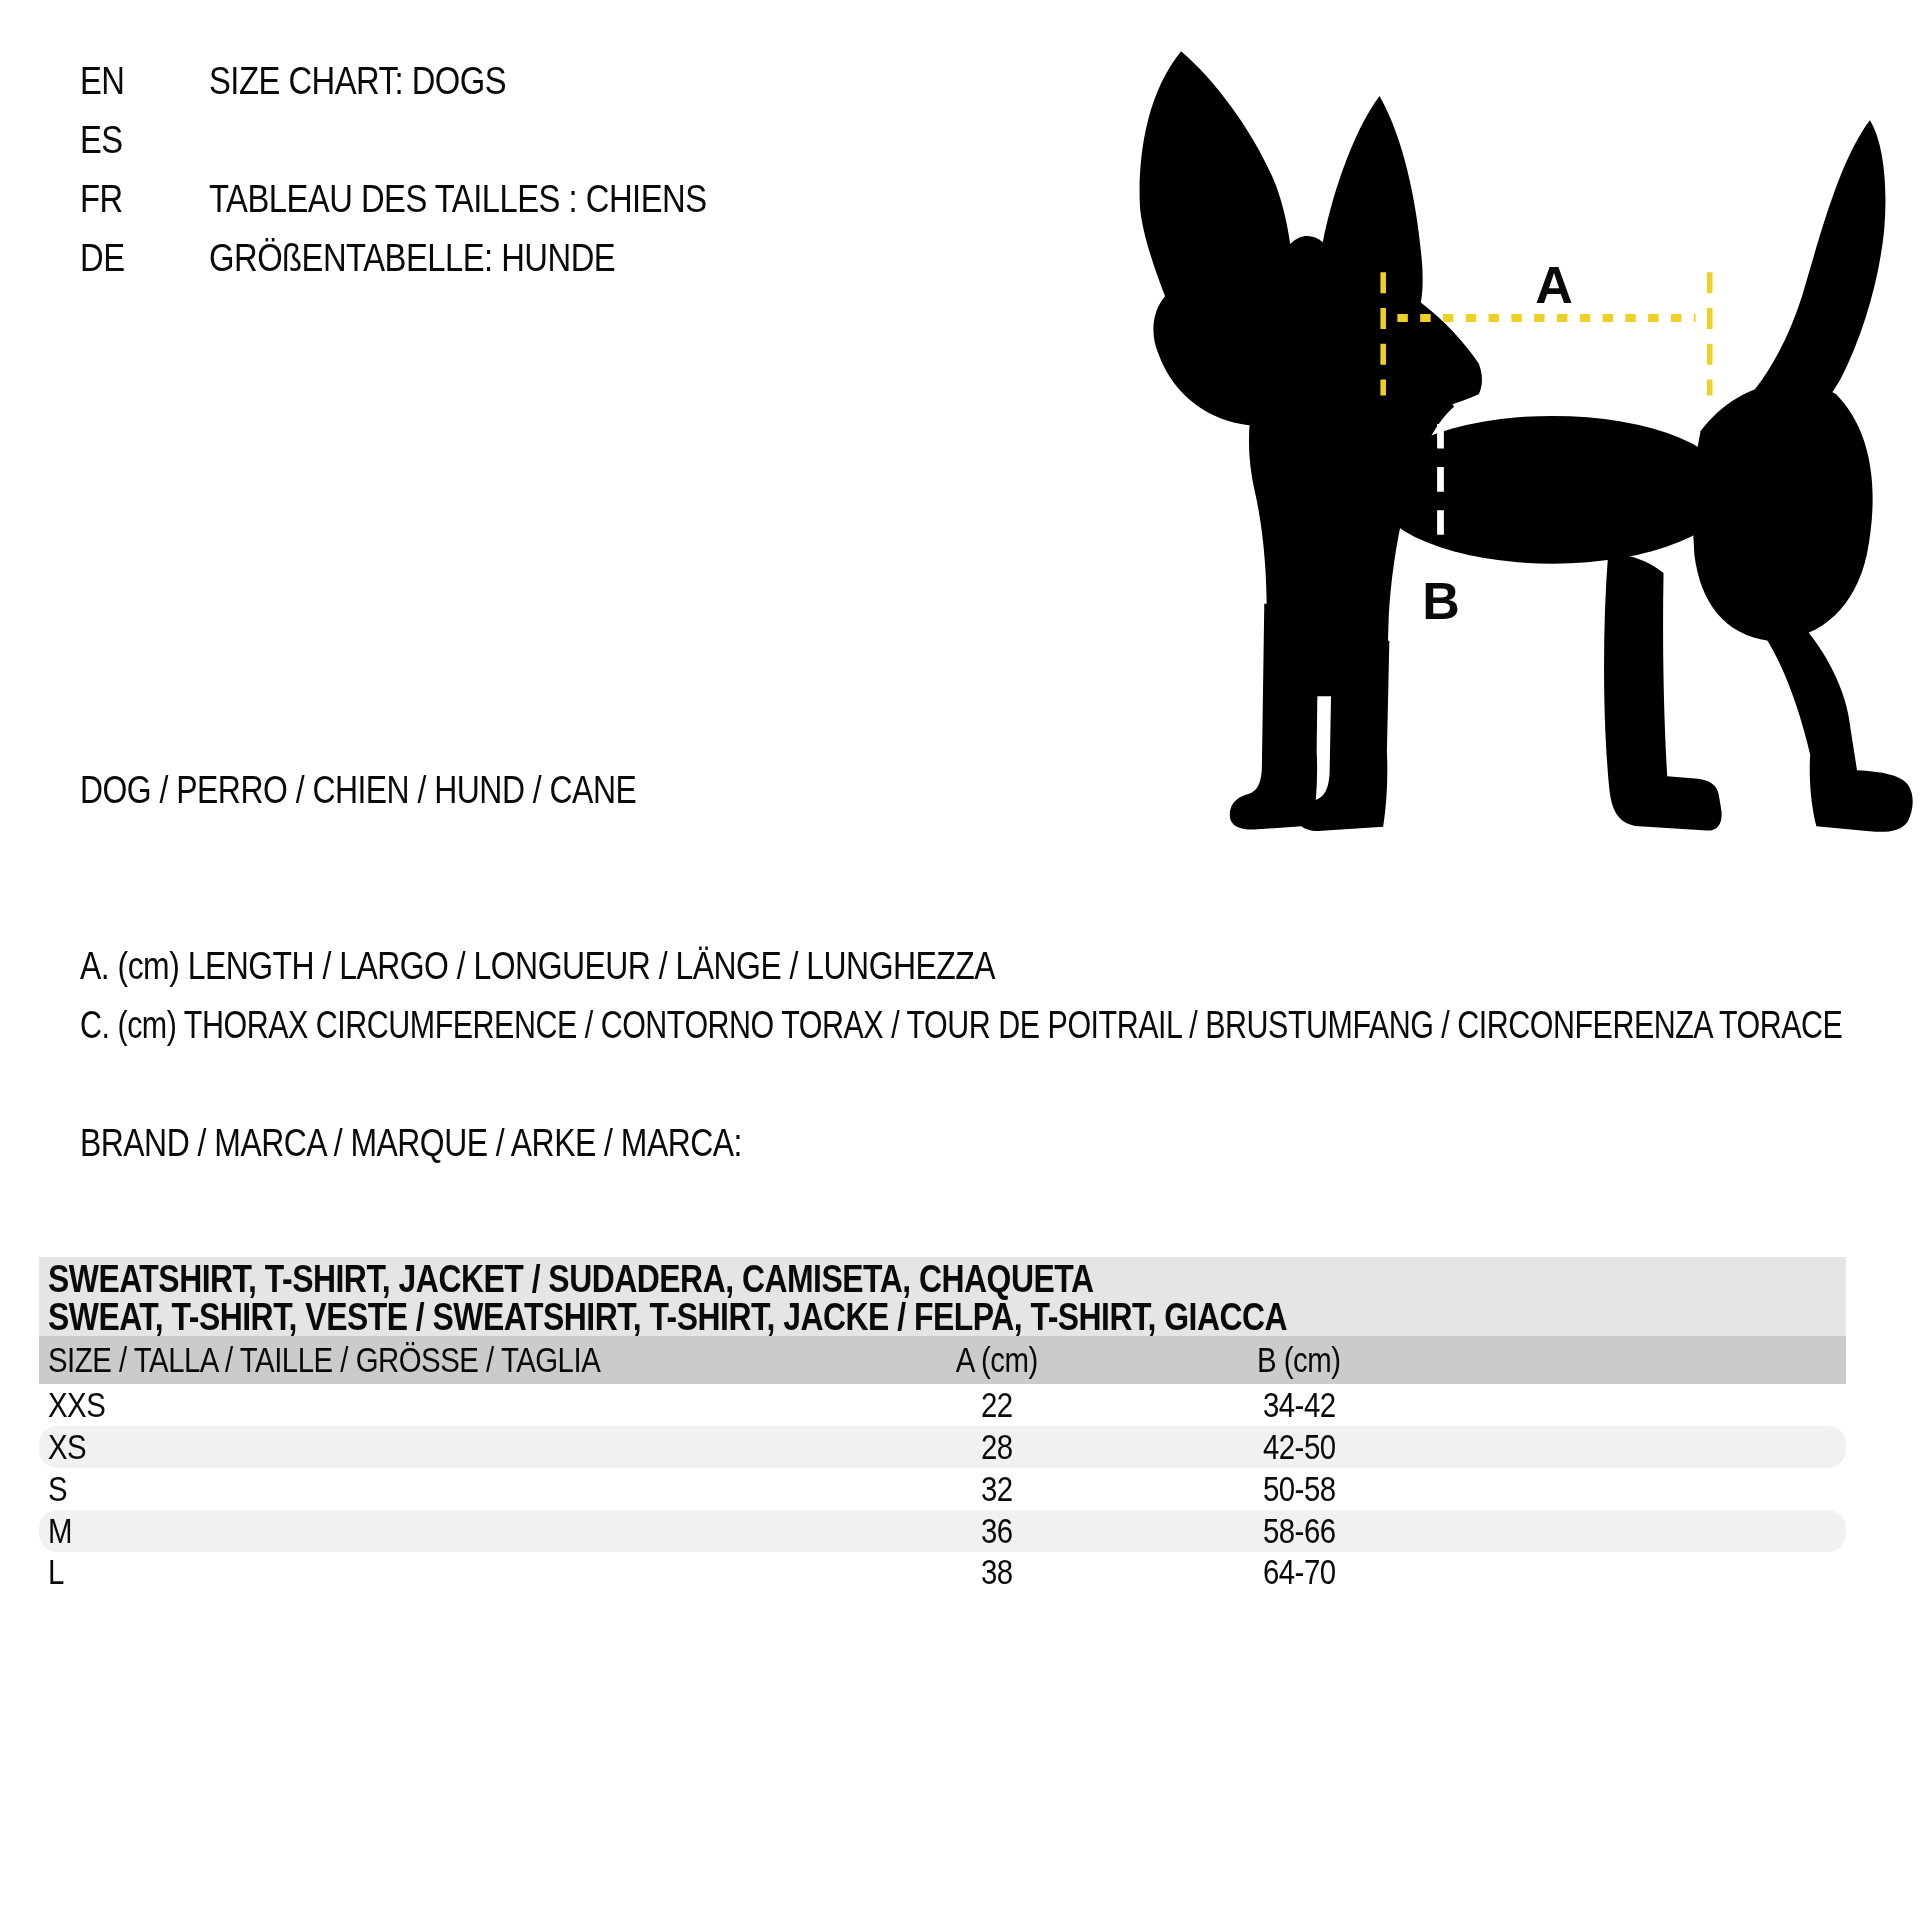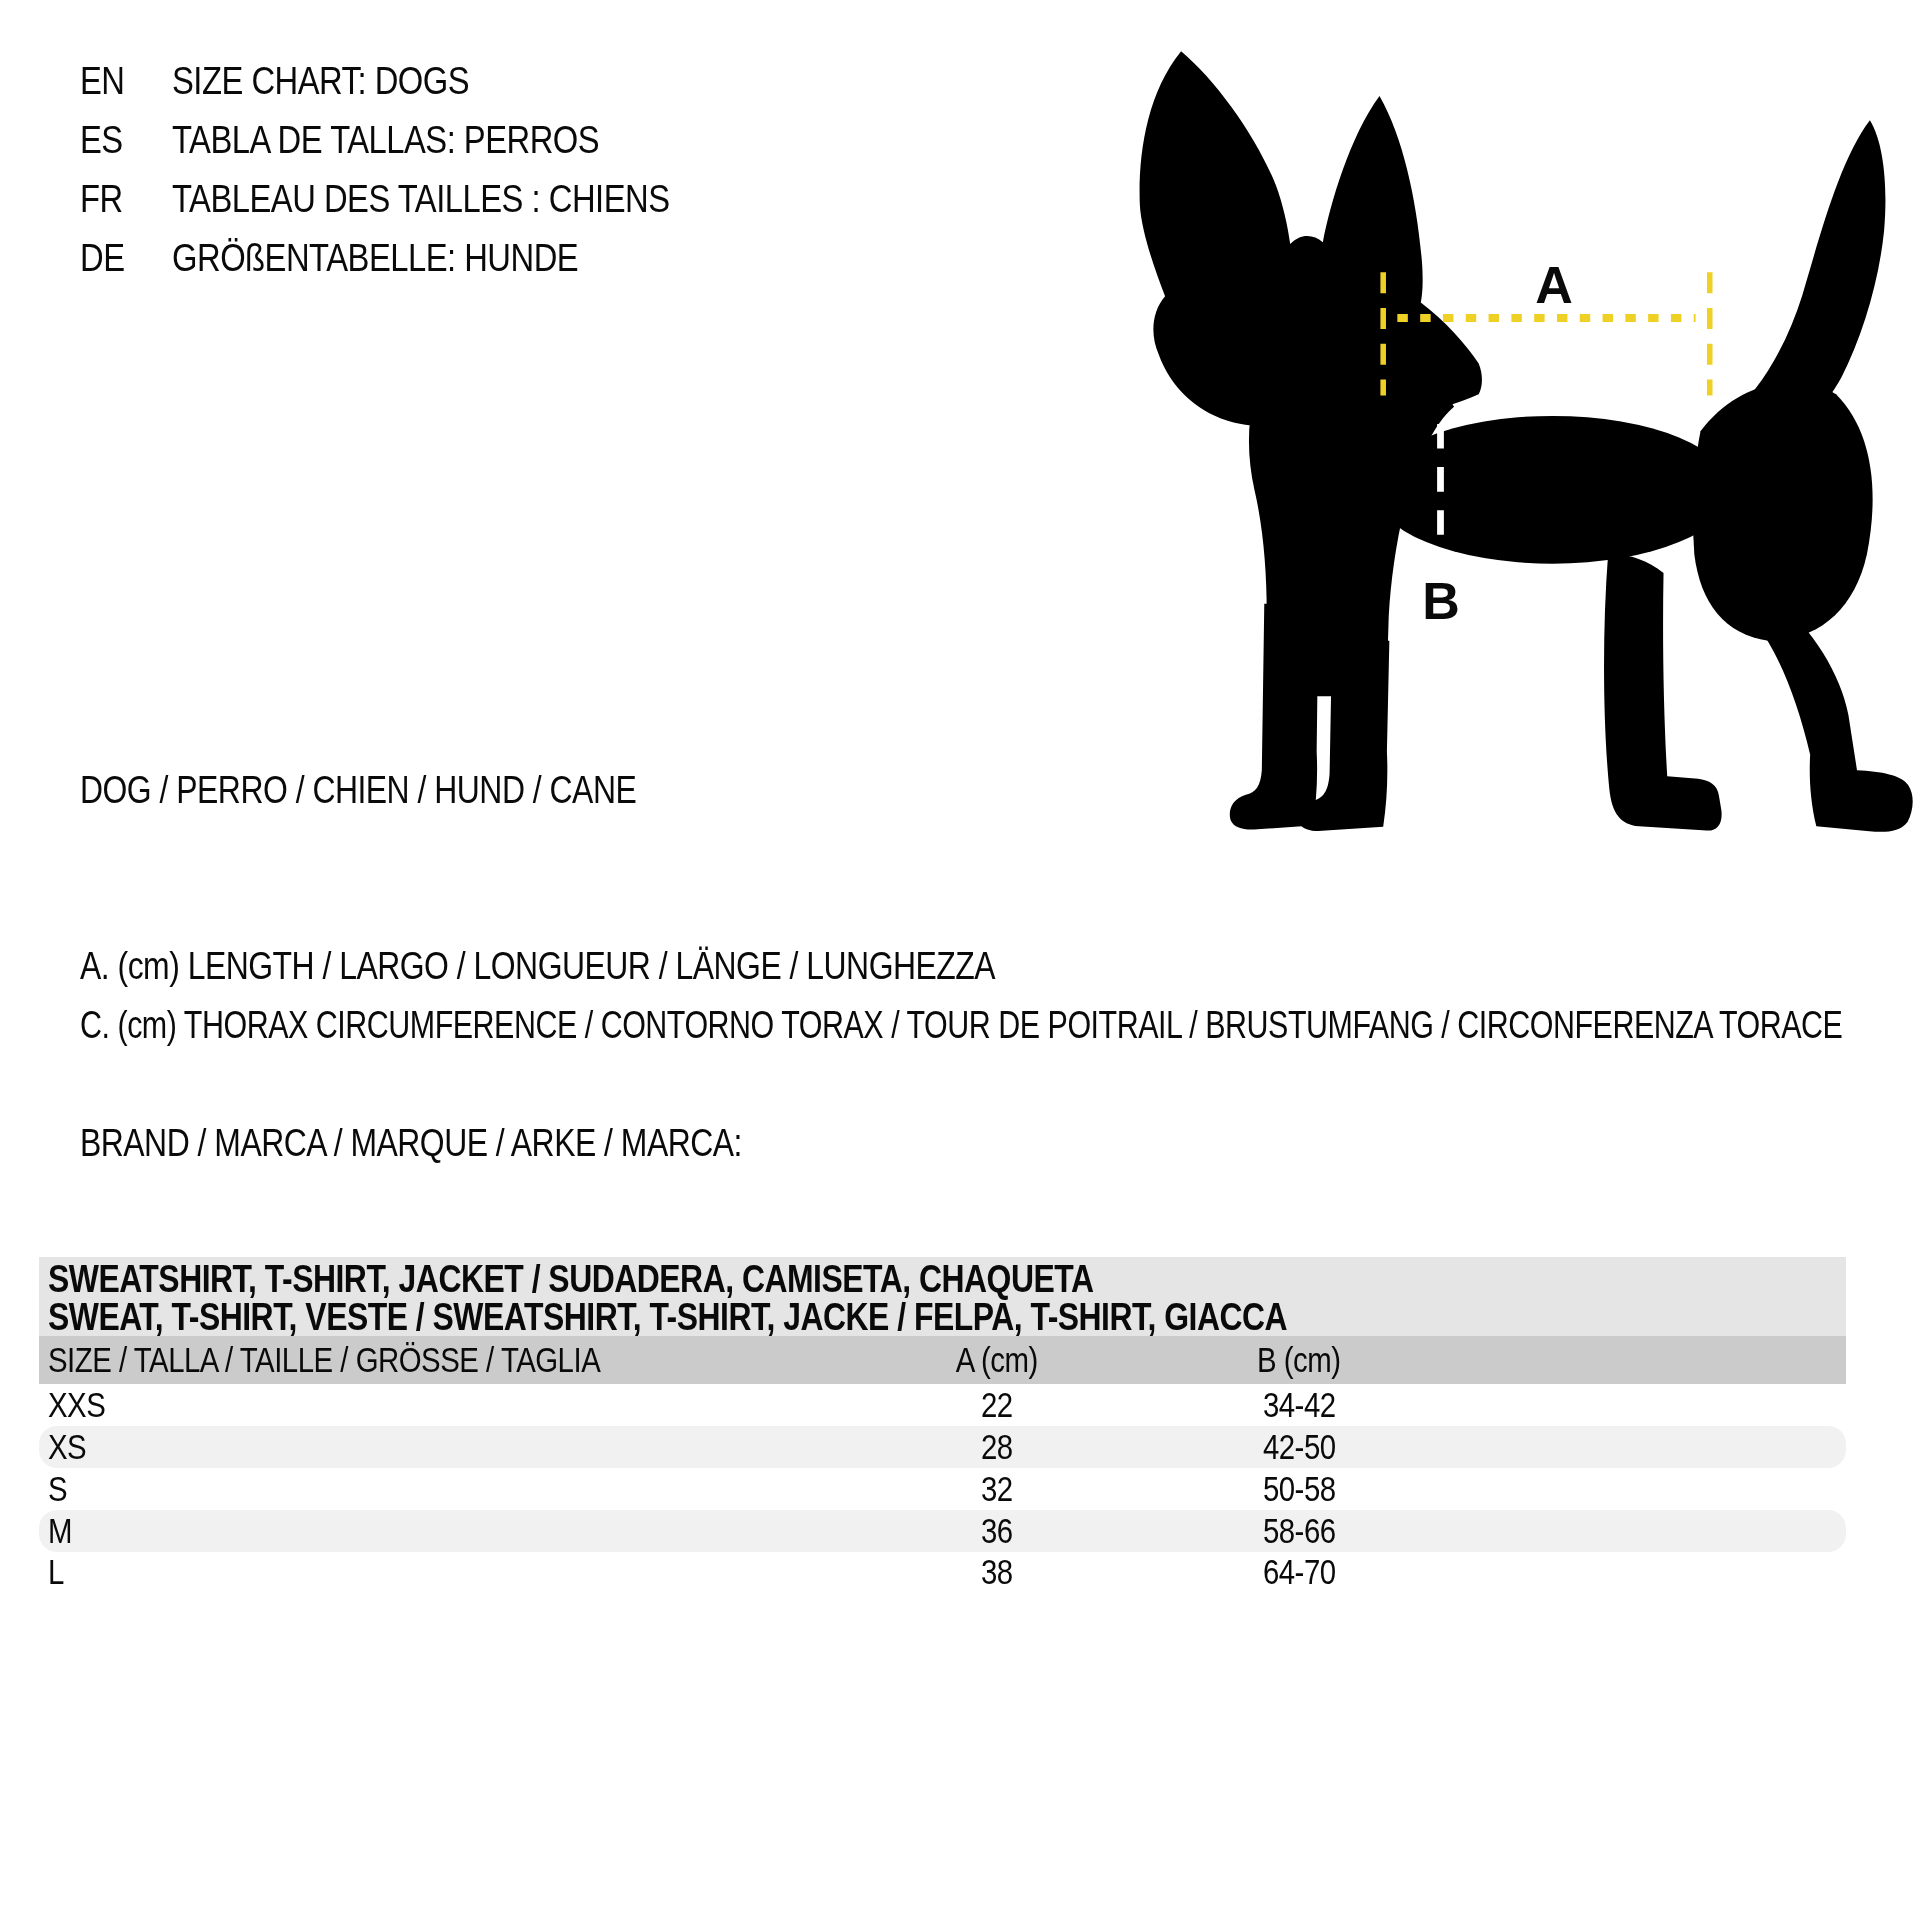--- a/index.html
+++ b/index.html
@@ -13,21 +13,21 @@
     color: #0a0a0a;
   }
   .abs { position: absolute; white-space: nowrap; }
   
   .cx  { display: inline-block; transform: scaleX(0.84); transform-origin: 0 50%; letter-spacing: -0.6px; }
   .cxc { display: inline-block; transform: scaleX(0.84); transform-origin: 50% 50%; letter-spacing: -0.6px; }
   .cx2 { display: inline-block; transform: scaleX(0.78); transform-origin: 0 50%; letter-spacing: -0.6px; }
 
   
   .langs { position: absolute; left: 80px; top: 51px; display: flex; flex-direction: column; }
-  .lang-row { display: flex; height: 59px; line-height: 59px; font-size: 39px; }
+  .lang-row { display: flex; height: 59px; line-height: 59px; font-size: 39px; gap: 37px; }
   .lang-code { width: 92px; }
 
   .caption-dog { left: 80px; top: 771px; font-size: 38px; line-height: 38px; }
   .legend-a    { left: 80px; top: 947px; font-size: 38px; line-height: 38px; }
   .legend-c    { left: 80px; top: 1005px; font-size: 39px; line-height: 39px; }
   .brand-line  { left: 80px; top: 1124px; font-size: 38px; line-height: 38px; }
 
   
   .dog-svg { position: absolute; left: 0; top: 0; width: 1926px; height: 1926px; }
   .dim-label { font-weight: bold; font-size: 52px; line-height: 52px; }
@@ -57,21 +57,20 @@
 
 <div class="canvas">
 
   <div class="langs">
     <div class="lang-row">
       <span class="lang-code"><span class="cx">EN</span></span>
       <span><span class="cx">SIZE CHART: DOGS</span></span>
     </div>
     <div class="lang-row">
       <span class="lang-code"><span class="cx">ES</span></span>
-      <span><span class="cx">TABLA DE TALLAS: PERROS</span></span>
     </div>
     <div class="lang-row">
       <span class="lang-code"><span class="cx">FR</span></span>
       <span><span class="cx">TABLEAU DES TAILLES : CHIENS</span></span>
     </div>
     <div class="lang-row">
       <span class="lang-code"><span class="cx">DE</span></span>
       <span><span class="cx">GRÖßENTABELLE: HUNDE</span></span>
     </div>
   </div>

